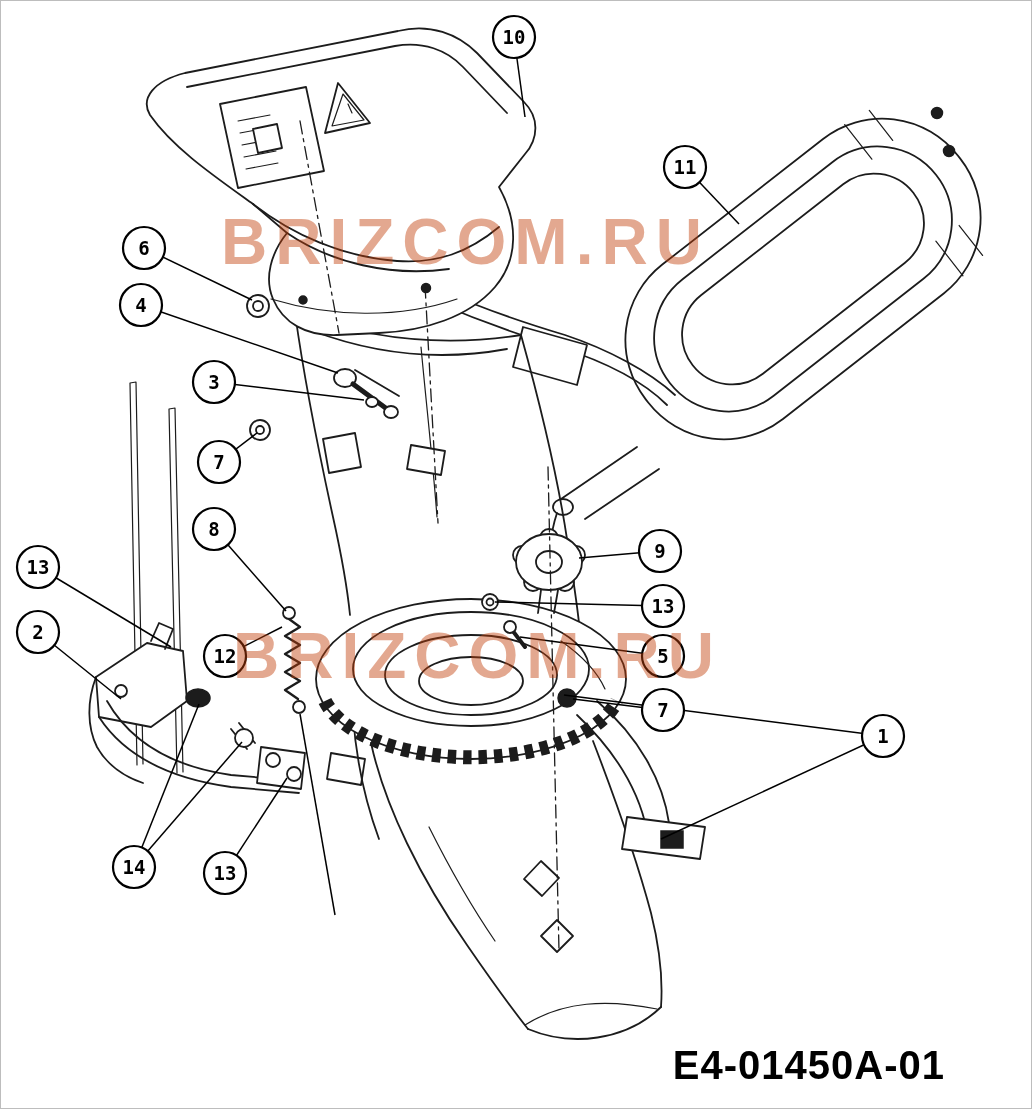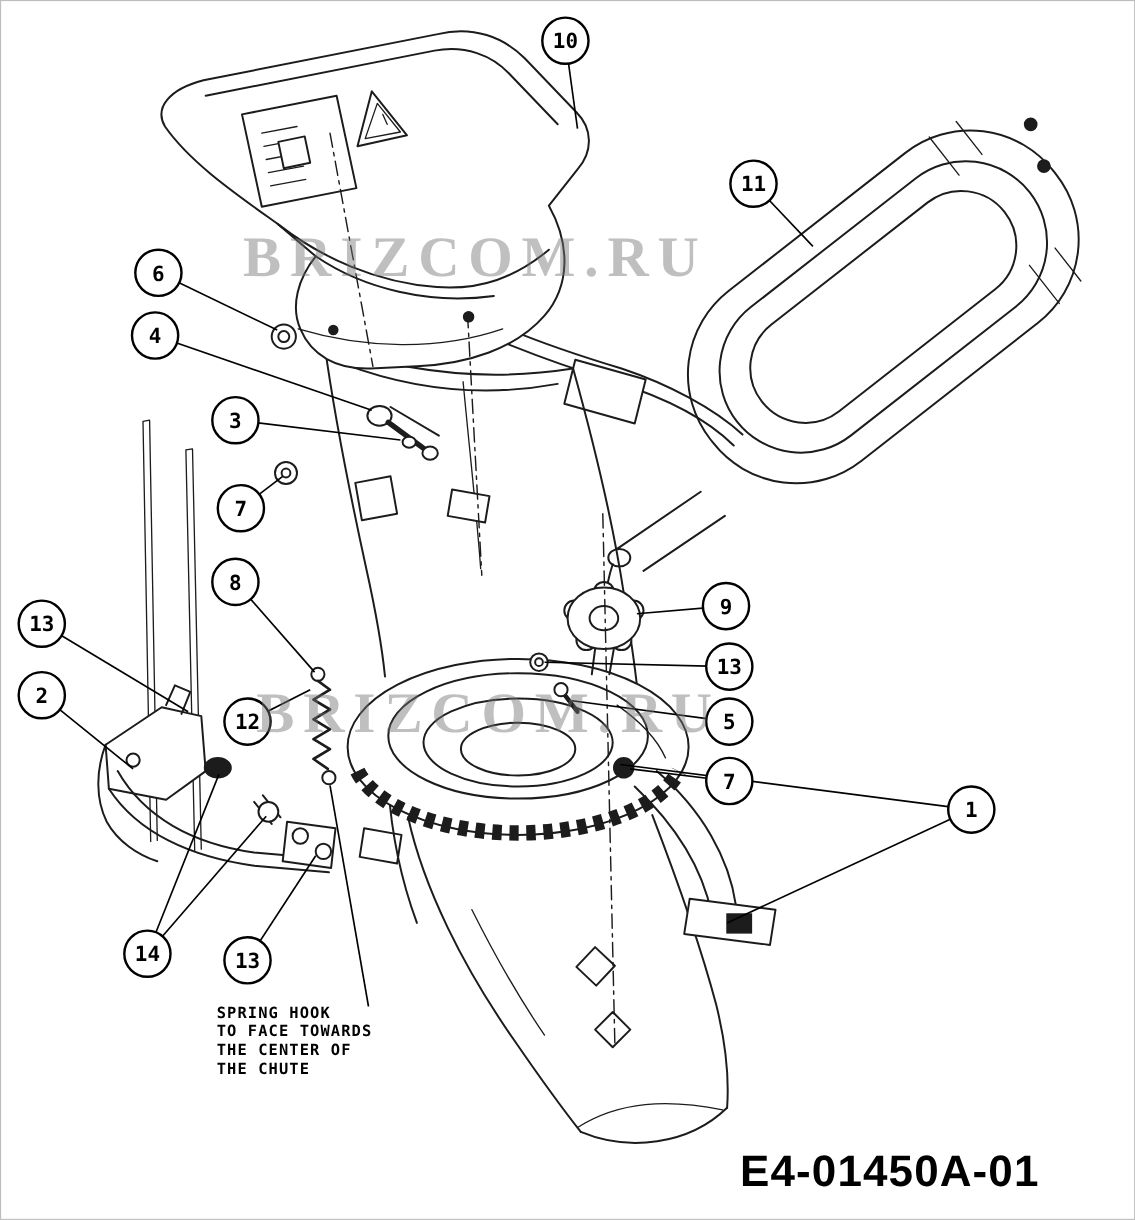--- a/index.html
+++ b/index.html
@@ -1,19 +1,19 @@
 <!DOCTYPE html>
 <html><head>
 <meta charset="utf-8">
 <style>
   html,body{margin:0;padding:0;background:#ffffff;}
   #page{position:relative;width:1032px;height:1109px;background:#ffffff;overflow:hidden;
         border:1px solid #bdbdbd;box-sizing:border-box;}
-  .watermark{position:absolute;font-family:Liberation Serif, serif;font-weight:bold;
-        font-size:52px;letter-spacing:8px;color:#737373;opacity:.45;white-space:nowrap;
+  .watermark{position:absolute;font-family:Liberation Sans, sans-serif;font-weight:bold;
+        font-size:64px;letter-spacing:8px;color:#c2410c;opacity:.45;white-space:nowrap;
         z-index:3;pointer-events:none;}
   #wm1{left:220px;top:204px;}
   #wm2{left:232px;top:618px;}
   svg.diagram{position:absolute;left:0;top:0;z-index:2;}
   .art{stroke:#1c1c1c;stroke-width:1.8;fill:none;stroke-linecap:round;stroke-linejoin:round;}
   .artw{stroke:#1c1c1c;stroke-width:1.8;fill:#ffffff;stroke-linejoin:round;}
   .artb{stroke:#1c1c1c;stroke-width:1.5;fill:#1c1c1c;}
   .thin{stroke-width:1.2;}
   .dash{stroke-dasharray:13 5 3 5;stroke-width:1.3;}
   .teeth{stroke:#1c1c1c;stroke-width:14;fill:none;stroke-dasharray:8.5 7;}
@@ -252,21 +252,15 @@
           <circle cx="133" cy="866" r="21" class="callout-circle"></circle>
           <text x="133" y="873" class="callout-text">14</text>
         </g>
         <g>
           <circle cx="224" cy="872" r="21" class="callout-circle"></circle>
           <text x="224" y="879" class="callout-text">13</text>
         </g>
       </g>
   </svg>
 
-  <div class="note">
-    <div>SPRING HOOK</div>
-    <div>TO FACE TOWARDS</div>
-    <div>THE CENTER OF</div>
-    <div>THE CHUTE</div>
-  </div>
 
   <div class="partnum">E4-01450A-01</div>
 </div>
 
 </body></html>

